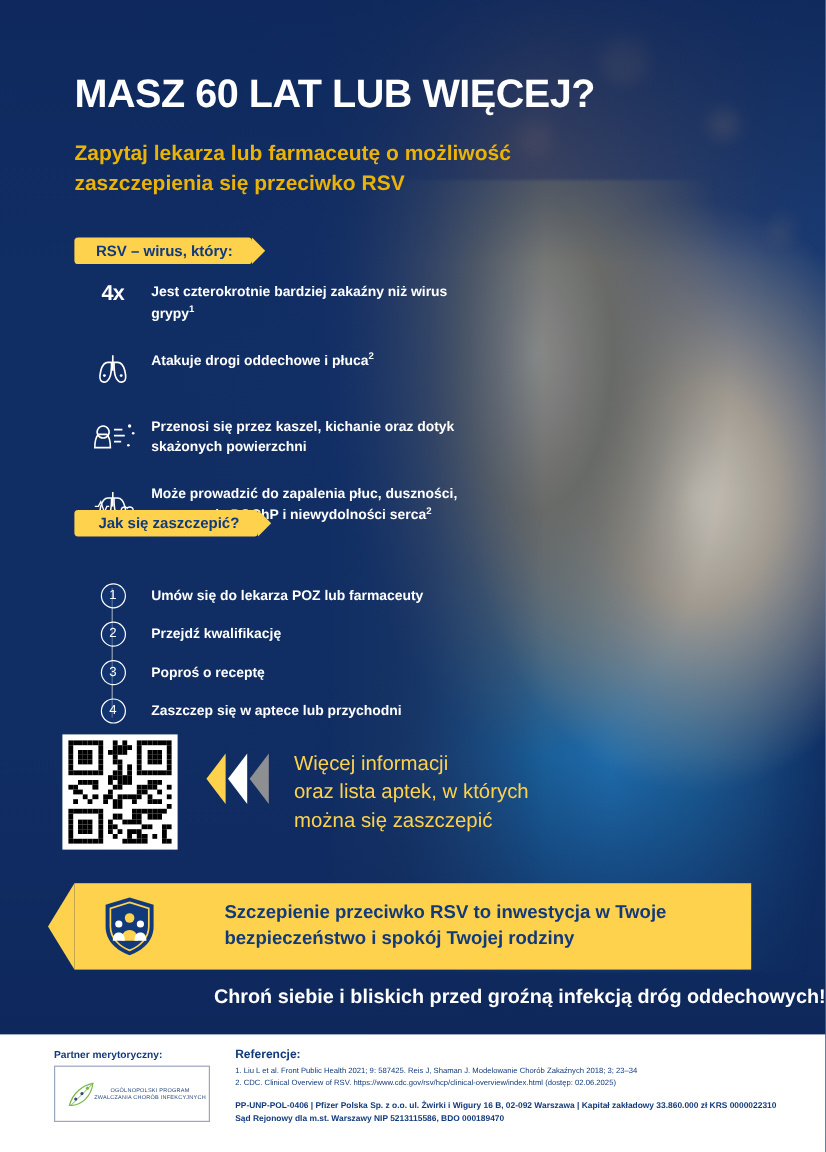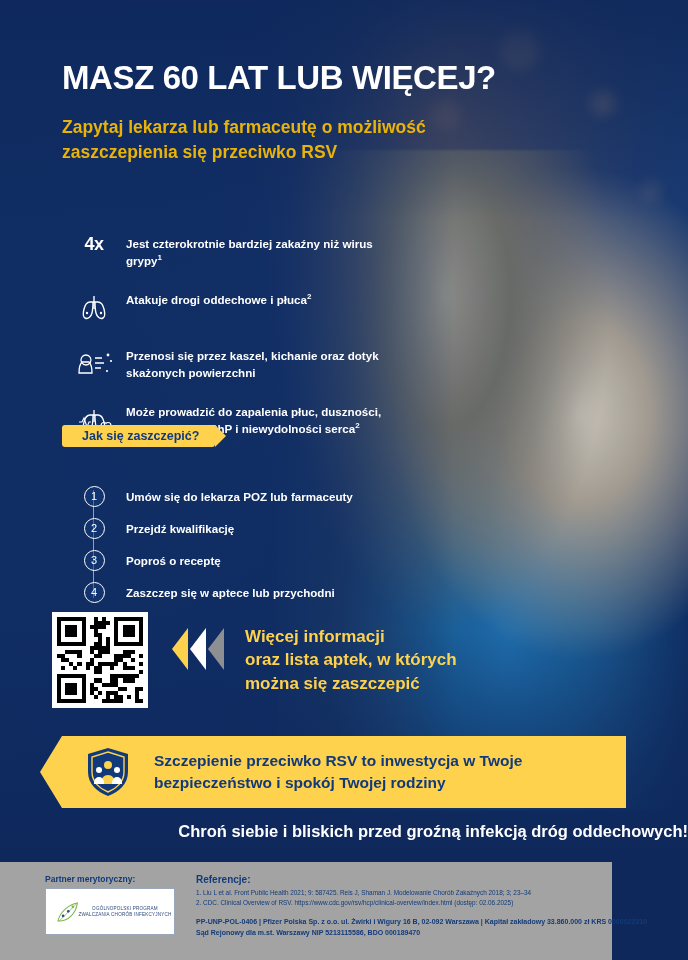--- a/index.html
+++ b/index.html
@@ -205,32 +205,33 @@
   .chev .c1 { border-right:16px solid #ffd24d; }
   .chev .c2 { border-right:16px solid #ffffff; margin-left:2px; }
   .chev .c3 { border-right:16px solid #8e8f92; margin-left:2px; }
 
   .qr-text {
     position:absolute;
     left:245px; top:625px;
     width:290px;
     color:#ffd24d;
     font-size:17px;
-    font-weight:bold;
+    font-weight:normal;
     line-height:1.38;
   }
 
   
   .cta {
     position:absolute;
     left:62px; top:736px;
     width:564px; height:72px;
     background:#ffd24d;
     display:flex;
     align-items:center;
+    gap:33px;
   }
   .cta::before {
     content:"";
     position:absolute;
     left:-22px; top:0;
     border-top:36px solid transparent;
     border-bottom:36px solid transparent;
     border-right:22px solid #ffd24d;
   }
   .cta-shield {
@@ -253,22 +254,22 @@
     text-align:right;
     color:#ffffff;
     font-size:16.5px;
     font-weight:bold;
   }
 
   
   .footer {
     position:absolute;
     left:0; bottom:0;
-    width:612px; height:98px;
-    background:#a3a3a3;
+    width:688px; height:98px;
+    background:#ffffff;
   }
   .partner-label {
     position:absolute; left:45px; top:12px;
     color:#123a7a; font-size:8.5px; font-weight:bold;
   }
   .partner-box {
     position:absolute; left:45px; top:26px;
     width:130px; height:47px;
     border:1px solid #9aa7bb;
     background:#fff;
@@ -313,20 +314,21 @@
     <div class="bokeh" style="left:430px;top:100px;width:30px;height:30px;opacity:.6"></div>
     <div class="bokeh" style="left:640px;top:180px;width:22px;height:22px;opacity:.5"></div>
     <div class="photo-vig"></div>
     <div class="photo-top"></div>
     <div class="photo-bottom"></div>
   </div>
 
   <h1 class="headline">MASZ 60 LAT LUB WIĘCEJ?</h1>
   <h2 class="subhead">Zapytaj lekarza lub farmaceutę o możliwość zaszczepienia się przeciwko RSV</h2>
 
+  <div class="tag" id="tag-virus">RSV – wirus, który:</div>
 
   <div class="facts">
 
     <div class="fact">
       <div class="fact-icon">
         <span class="fact-4x">4x</span>
       </div>
       <div class="fact-text">
         <span>Jest czterokrotnie bardziej zakaźny niż wirus grypy</span><sup>1</sup>
       </div>

